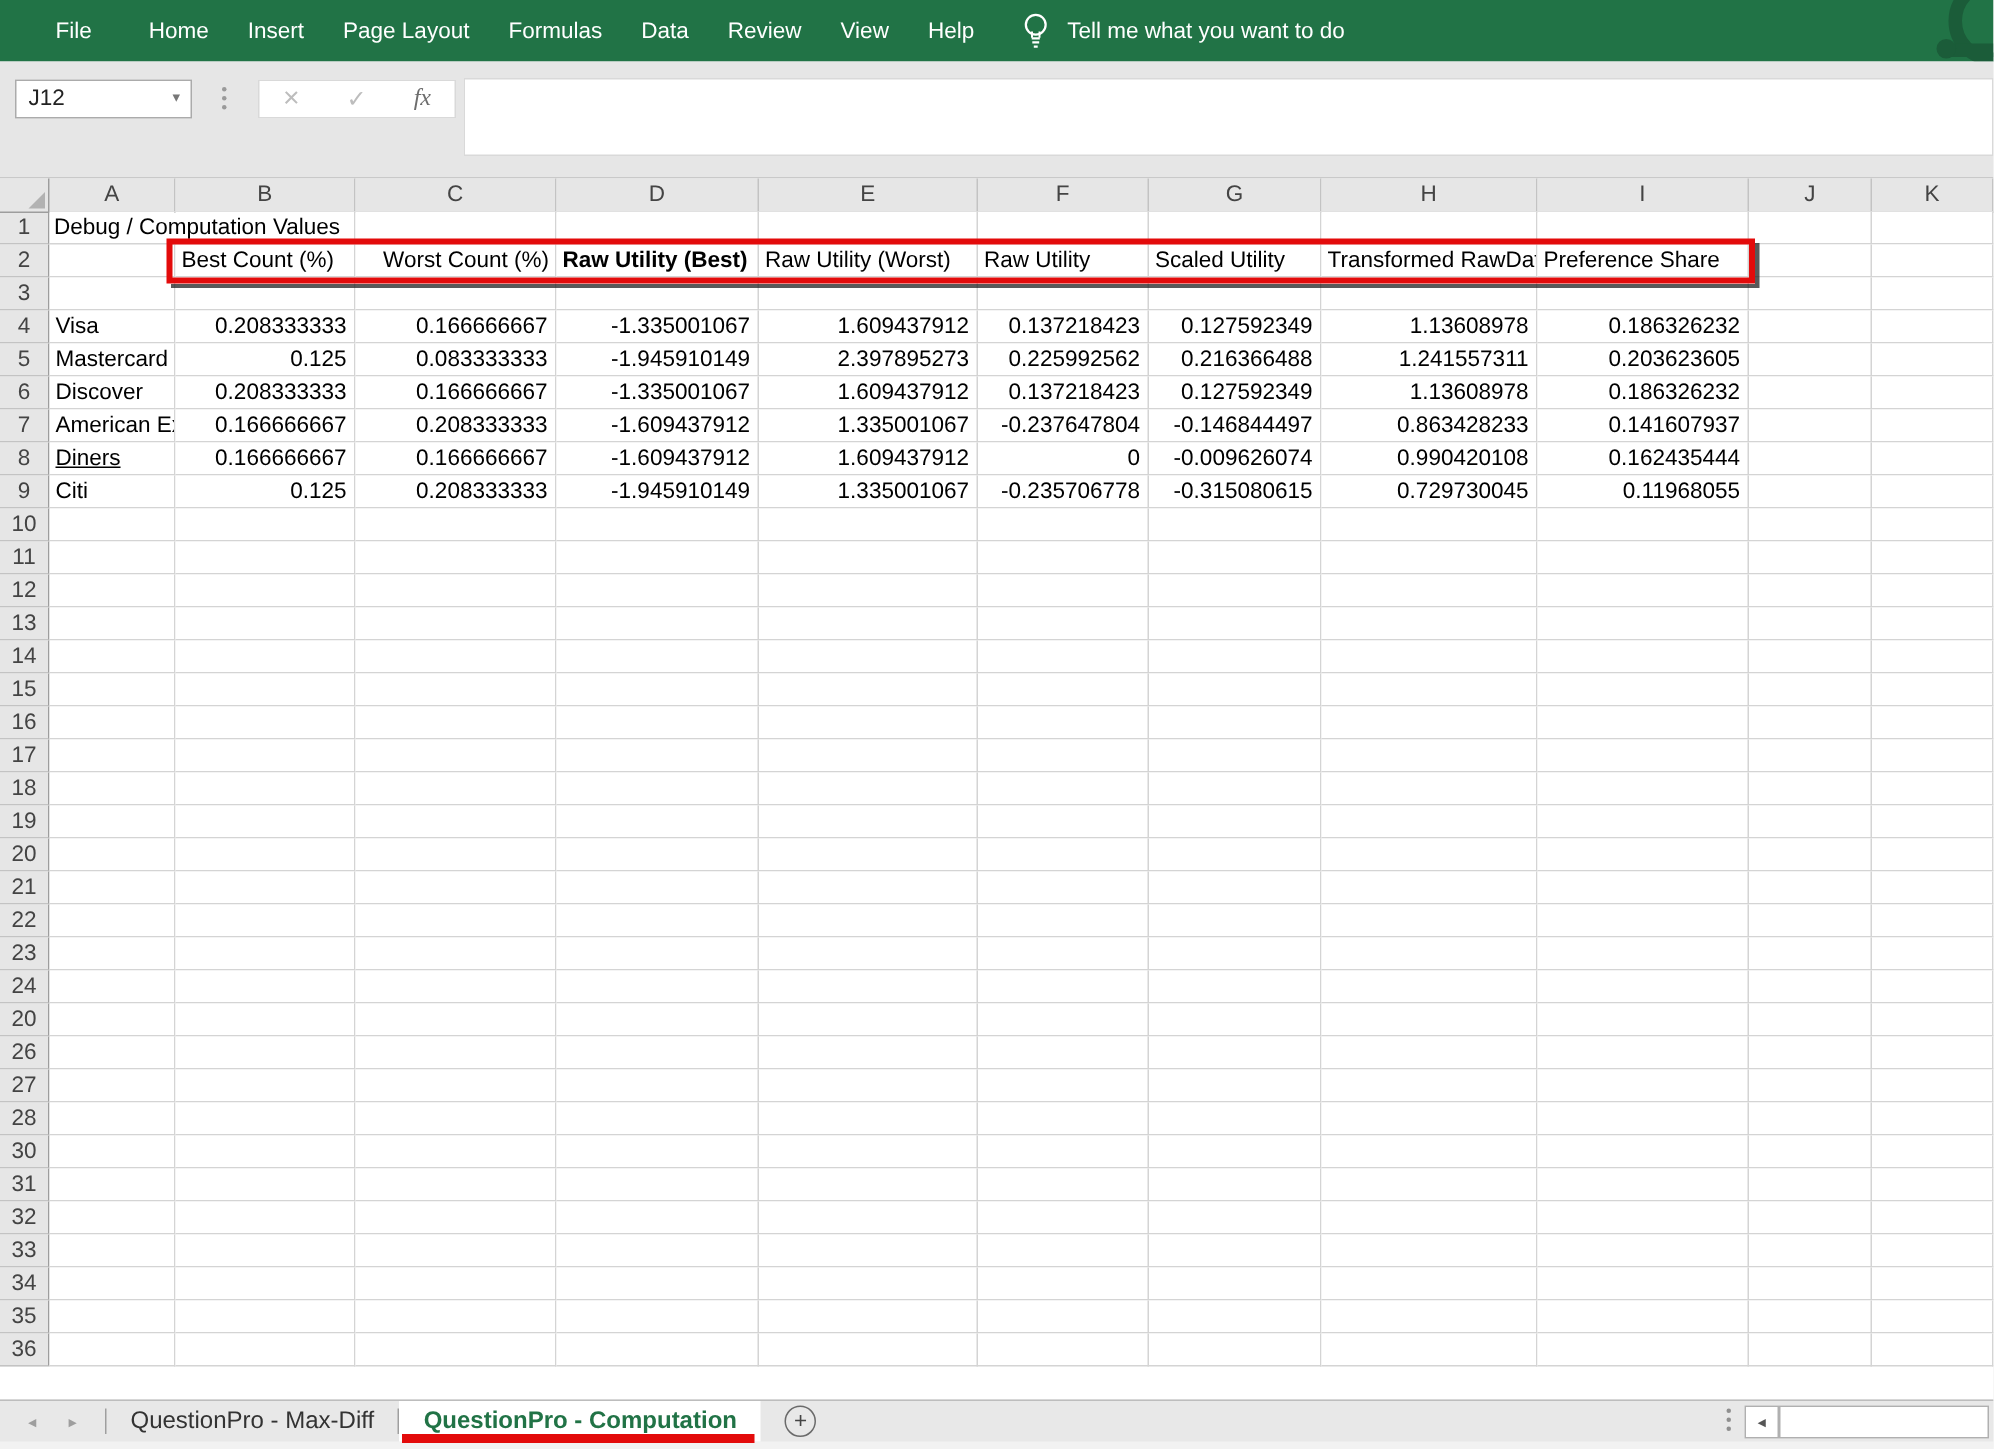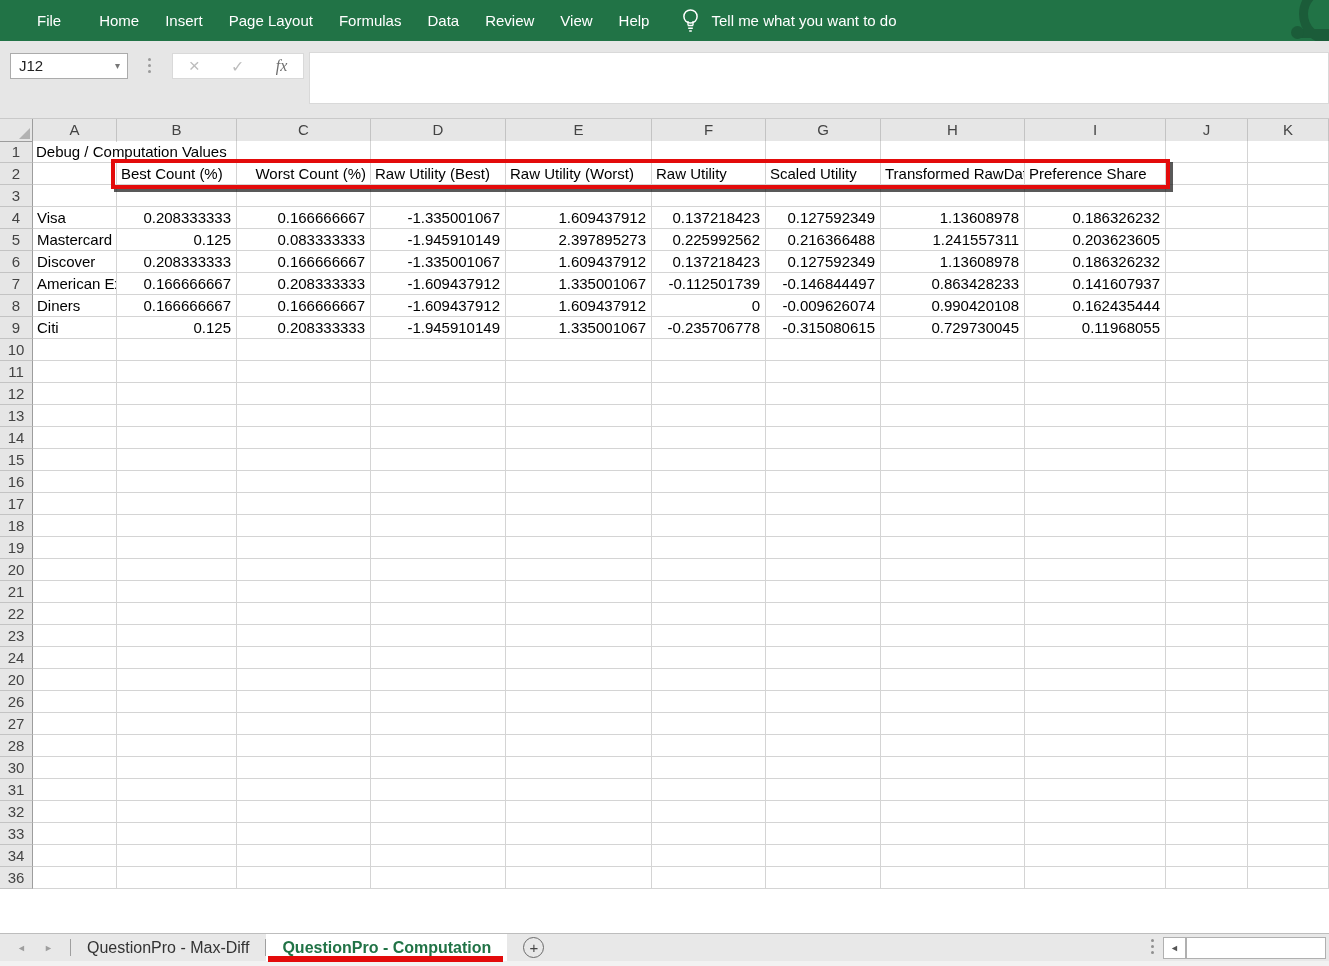--- a/index.html
+++ b/index.html
@@ -156,21 +156,21 @@
         <div class="cell" style="width: 144px;"></div>
         <div class="cell" style="width: 141px;"></div>
         <div class="cell" style="width: 82px;"></div>
         <div class="cell" style="width: 81px;"></div>
       </div>
       <div class="g-row">
         <div class="row-h">2</div>
         <div class="cell" style="width: 84px;"></div>
         <div class="cell" style="width: 120px;">Best Count (%)</div>
         <div class="cell" style="width: 134px; text-align: right;">Worst Count (%)</div>
-        <div class="cell" style="width: 135px;">Raw Utility (Best)</div>
+        <div class="cell" style="width: 135px; font-weight: bold;">Raw Utility (Best)</div>
         <div class="cell" style="width: 146px;">Raw Utility (Worst)</div>
         <div class="cell" style="width: 114px;">Raw Utility</div>
         <div class="cell" style="width: 115px;">Scaled Utility</div>
         <div class="cell" style="width: 144px;">Transformed RawData</div>
         <div class="cell" style="width: 141px;">Preference Share</div>
         <div class="cell" style="width: 82px;"></div>
         <div class="cell" style="width: 81px;"></div>
       </div>
       <div class="g-row">
         <div class="row-h">3</div>
@@ -228,30 +228,30 @@
         <div class="cell" style="width: 82px;"></div>
         <div class="cell" style="width: 81px;"></div>
       </div>
       <div class="g-row">
         <div class="row-h">7</div>
         <div class="cell" style="width: 84px;">American Express</div>
         <div class="cell num" style="width: 120px;">0.166666667</div>
         <div class="cell num" style="width: 134px;">0.208333333</div>
         <div class="cell num" style="width: 135px;">-1.609437912</div>
         <div class="cell num" style="width: 146px;">1.335001067</div>
-        <div class="cell num" style="width: 114px;">-0.112501739</div>
+        <div class="cell num" style="width: 114px;">-0.237647804</div>
         <div class="cell num" style="width: 115px;">-0.146844497</div>
         <div class="cell num" style="width: 144px;">0.863428233</div>
         <div class="cell num" style="width: 141px;">0.141607937</div>
         <div class="cell" style="width: 82px;"></div>
         <div class="cell" style="width: 81px;"></div>
       </div>
       <div class="g-row">
         <div class="row-h">8</div>
-        <div class="cell" style="width: 84px;">Diners</div>
+        <div class="cell" style="width: 84px; text-decoration: underline;">Diners</div>
         <div class="cell num" style="width: 120px;">0.166666667</div>
         <div class="cell num" style="width: 134px;">0.166666667</div>
         <div class="cell num" style="width: 135px;">-1.609437912</div>
         <div class="cell num" style="width: 146px;">1.609437912</div>
         <div class="cell num" style="width: 114px;">0</div>
         <div class="cell num" style="width: 115px;">-0.009626074</div>
         <div class="cell num" style="width: 144px;">0.990420108</div>
         <div class="cell num" style="width: 141px;">0.162435444</div>
         <div class="cell" style="width: 82px;"></div>
         <div class="cell" style="width: 81px;"></div>
@@ -587,20 +587,34 @@
         <div class="cell" style="width: 146px;"></div>
         <div class="cell" style="width: 114px;"></div>
         <div class="cell" style="width: 115px;"></div>
         <div class="cell" style="width: 144px;"></div>
         <div class="cell" style="width: 141px;"></div>
         <div class="cell" style="width: 82px;"></div>
         <div class="cell" style="width: 81px;"></div>
       </div>
       <div class="g-row">
         <div class="row-h">34</div>
+        <div class="cell" style="width: 84px;"></div>
+        <div class="cell" style="width: 120px;"></div>
+        <div class="cell" style="width: 134px;"></div>
+        <div class="cell" style="width: 135px;"></div>
+        <div class="cell" style="width: 146px;"></div>
+        <div class="cell" style="width: 114px;"></div>
+        <div class="cell" style="width: 115px;"></div>
+        <div class="cell" style="width: 144px;"></div>
+        <div class="cell" style="width: 141px;"></div>
+        <div class="cell" style="width: 82px;"></div>
+        <div class="cell" style="width: 81px;"></div>
+      </div>
+      <div class="g-row">
+        <div class="row-h">35</div>
         <div class="cell" style="width: 84px;"></div>
         <div class="cell" style="width: 120px;"></div>
         <div class="cell" style="width: 134px;"></div>
         <div class="cell" style="width: 135px;"></div>
         <div class="cell" style="width: 146px;"></div>
         <div class="cell" style="width: 114px;"></div>
         <div class="cell" style="width: 115px;"></div>
         <div class="cell" style="width: 144px;"></div>
         <div class="cell" style="width: 141px;"></div>
         <div class="cell" style="width: 82px;"></div>

